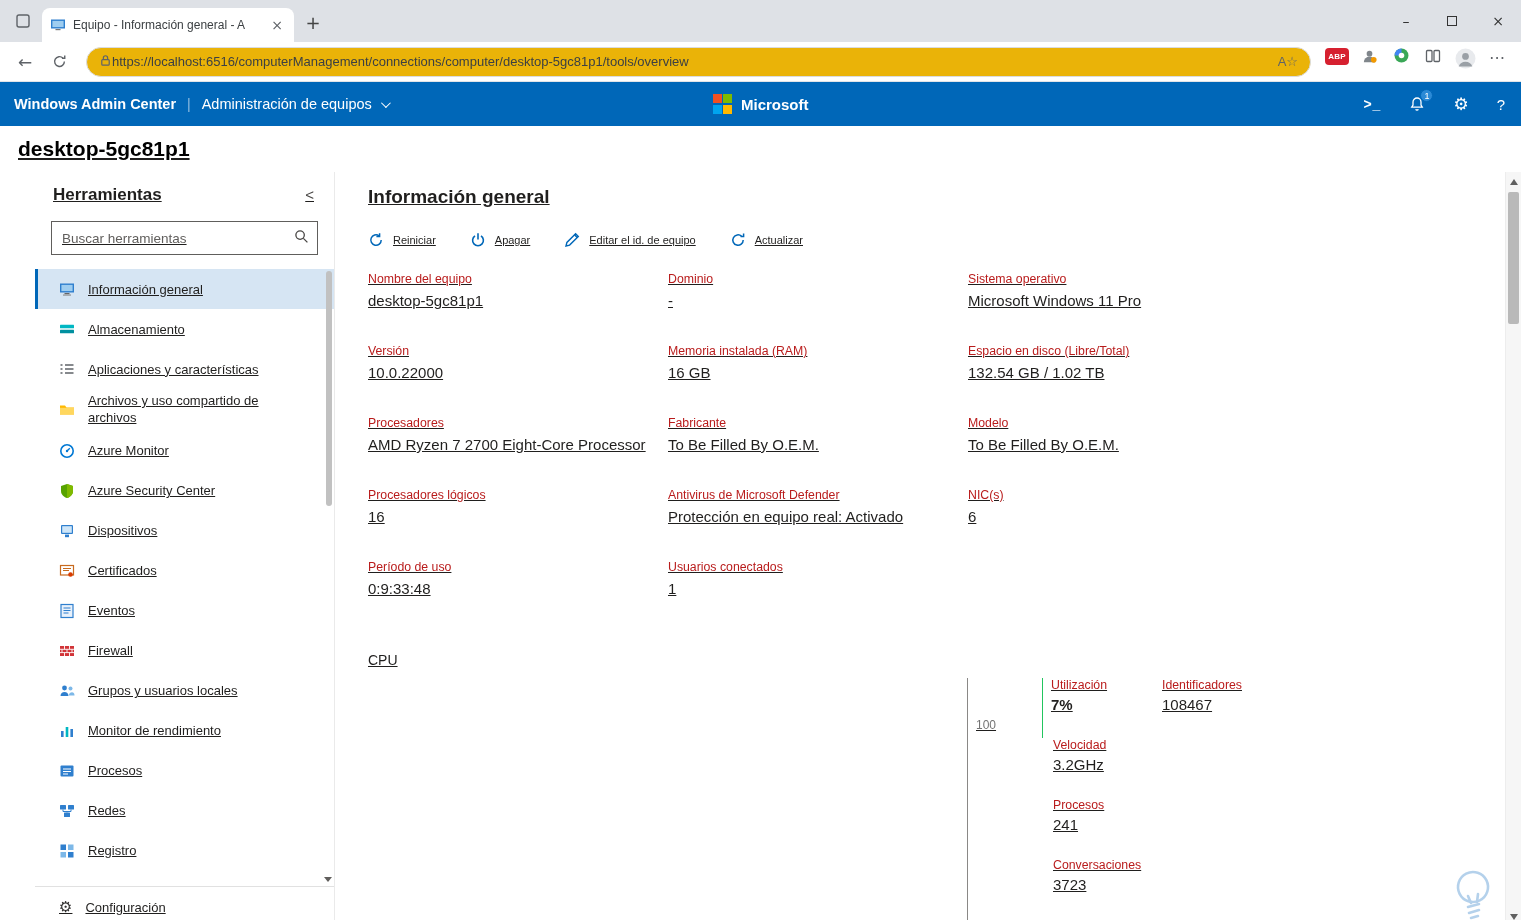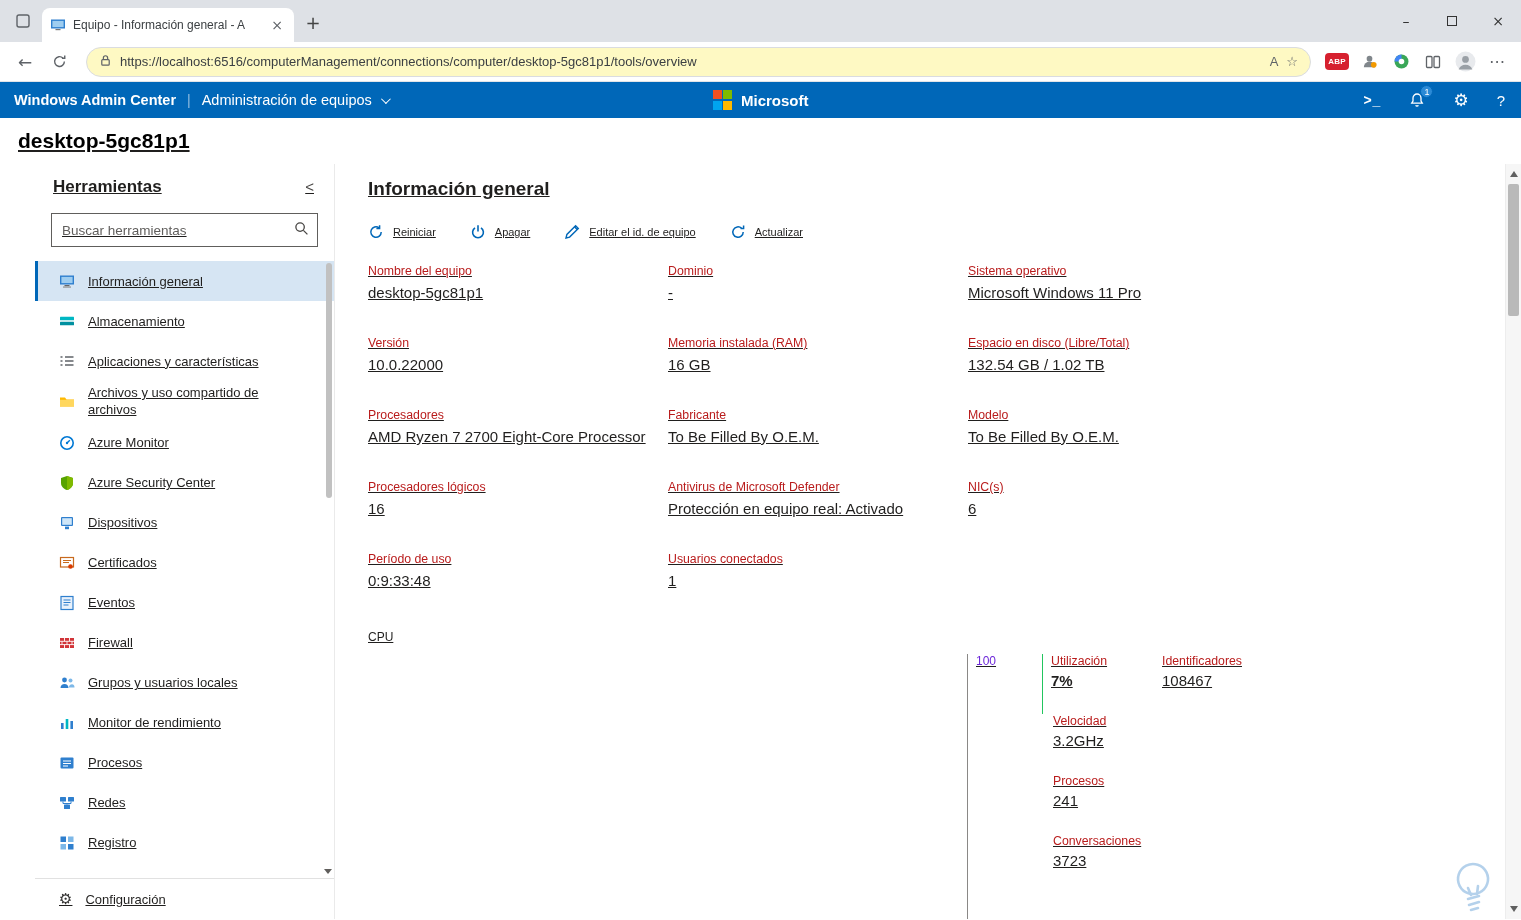--- a/index.html
+++ b/index.html
@@ -13,29 +13,29 @@
   .tab { height:34px; width:252px; background:#fff; border-radius:8px 8px 0 0; display:flex; align-items:center; padding:0 8px; gap:7px; }
   .tab-title { flex:1; font-size:12px; color:#3c4043; white-space:nowrap; overflow:hidden; }
   .tab-close { font-size:14px; color:#5f6368; width:18px; height:18px; display:flex; align-items:center; justify-content:center; border-radius:50%; }
   .new-tab { width:26px; height:26px; margin:0 0 7px 6px; font-size:18px; color:#444; display:flex; align-items:center; justify-content:center; }
   .win-controls { position:absolute; top:0; right:0; height:42px; display:flex; }
   .win-btn { width:46px; height:100%; display:flex; align-items:center; justify-content:center; font-size:14px; color:#333; }
   .max-box { width:10px; height:10px; border:1px solid #333; display:block; }
 
   .navbar { height:40px; background:#fff; border-bottom:1px solid #e1e4e8; display:flex; align-items:center; padding:0 10px; gap:4px; }
   .nav-btn { width:30px; height:30px; display:flex; align-items:center; justify-content:center; font-size:17px; color:#5f6368; }
-  .urlbar { flex:1; height:30px; margin:0 8px; border:1px solid #dadce0; border-radius:15px; display:flex; align-items:center; padding:0 12px; gap:8px; background:#fef9c3; }
+  .urlbar { flex:1; height:30px; margin:0 8px; border:1px solid #dadce0; border-radius:15px; display:flex; align-items:center; padding:0 12px; background:#eab308; }
   .url-text { flex:1; font-size:13px; color:#3c4043; white-space:nowrap; overflow:hidden; }
   .url-icon { font-size:13px; color:#5f6368; }
-  .chrome-ext { width:28px; height:28px; display:flex; align-items:center; justify-content:center; position:relative; }
+  .chrome-ext { width:28px; height:28px; display:flex; align-items:flex-start; justify-content:center; position:relative; }
   .abp { background:#d6202f; color:#fff; font-size:8px; font-weight:bold; border-radius:4px; padding:4px 3px; letter-spacing:.2px; }
   .more-dots { font-size:16px; color:#5f6368; }
 
   
-  .wac { height:36px; background:#0067b8; color:#fff; display:flex; align-items:center; padding:0 14px; position:relative; }
+  .wac { height:44px; background:#0067b8; color:#fff; display:flex; align-items:center; padding:0 14px; position:relative; }
   .wac-title { font-size:14.5px; font-weight:bold; }
   .wac-sep { margin:0 11px; opacity:.55; font-size:14px; }
   .wac-section { font-size:14.5px; display:flex; align-items:center; gap:9px; }
   .chev-down { width:7px; height:7px; border-right:1.6px solid #fff; border-bottom:1.6px solid #fff; transform:rotate(45deg) translateY(-2px); display:inline-block; }
   .wac-center { position:absolute; left:50%; transform:translateX(-50%); display:flex; align-items:center; gap:9px; }
   .ms-logo { display:grid; grid-template-columns:9px 9px; grid-template-rows:9px 9px; gap:1.5px; }
   .ms-logo span { display:block; }
   .wac-right { position:absolute; right:16px; display:flex; align-items:center; gap:28px; }
   .wac-ic { font-size:14px; color:#fff; position:relative; display:flex; align-items:center; justify-content:center; }
   .badge { position:absolute; top:-7px; right:-8px; background:#2b8ad6; border:1px solid #0067b8; color:#fff; font-size:9px; min-width:13px; height:13px; border-radius:7px; display:flex; align-items:center; justify-content:center; padding:0 2px; }
@@ -66,24 +66,24 @@
 
   
   .main { flex:1; padding:14px 40px 0 33px; position:relative; overflow:hidden; }
   .main-title { font-size:19px; font-weight:bold; }
   .toolbar { margin-top:24px; display:flex; align-items:center; gap:34px; }
   .tb-btn { display:flex; align-items:center; gap:9px; font-size:11px; cursor:pointer; }
   .tb-btn svg { width:16px; height:16px; display:block; }
   .fields { margin-top:24px; display:grid; grid-template-columns:300px 300px 300px; grid-auto-rows:72px; }
   .flabel { font-size:12.3px; color:#b91c1c; }
   .fvalue { font-size:15px; color:#201f1e; margin-top:6px; }
-  .cpu-title { margin-top:6px; font-size:12px; }
+  .cpu-title { margin-top:20px; font-size:14px; }
   .cpu-row { margin-top:10px; display:flex; align-items:flex-start; }
   .chart-box { width:600px; height:300px; border-right:1px solid #8a8886; background:#fff; }
-  .axis-label { width:74px; padding-left:8px; font-size:12px; color:#6d28d9; }
+  .axis-label { width:74px; padding-left:8px; font-size:12px; color:#737373;margin-top:40px; }
   .legend { display:grid; grid-template-columns:109px 160px; grid-auto-rows:60px; align-content:start; }
   .stat { padding-left:11px; }
   .stat.accent { border-left:1px solid #22c55e; padding-left:8px; }
   .stat .flabel { font-size:12.3px; }
   .stat .fvalue { margin-top:4px; }
   .stat .fvalue.bold { font-weight:bold; }
   .col1 { grid-column:1; }
 
   
   .v-scrollbar { position:absolute; right:0; top:0; bottom:0; width:16px; background:#f6f6f6; border-left:1px solid #ededed; }

